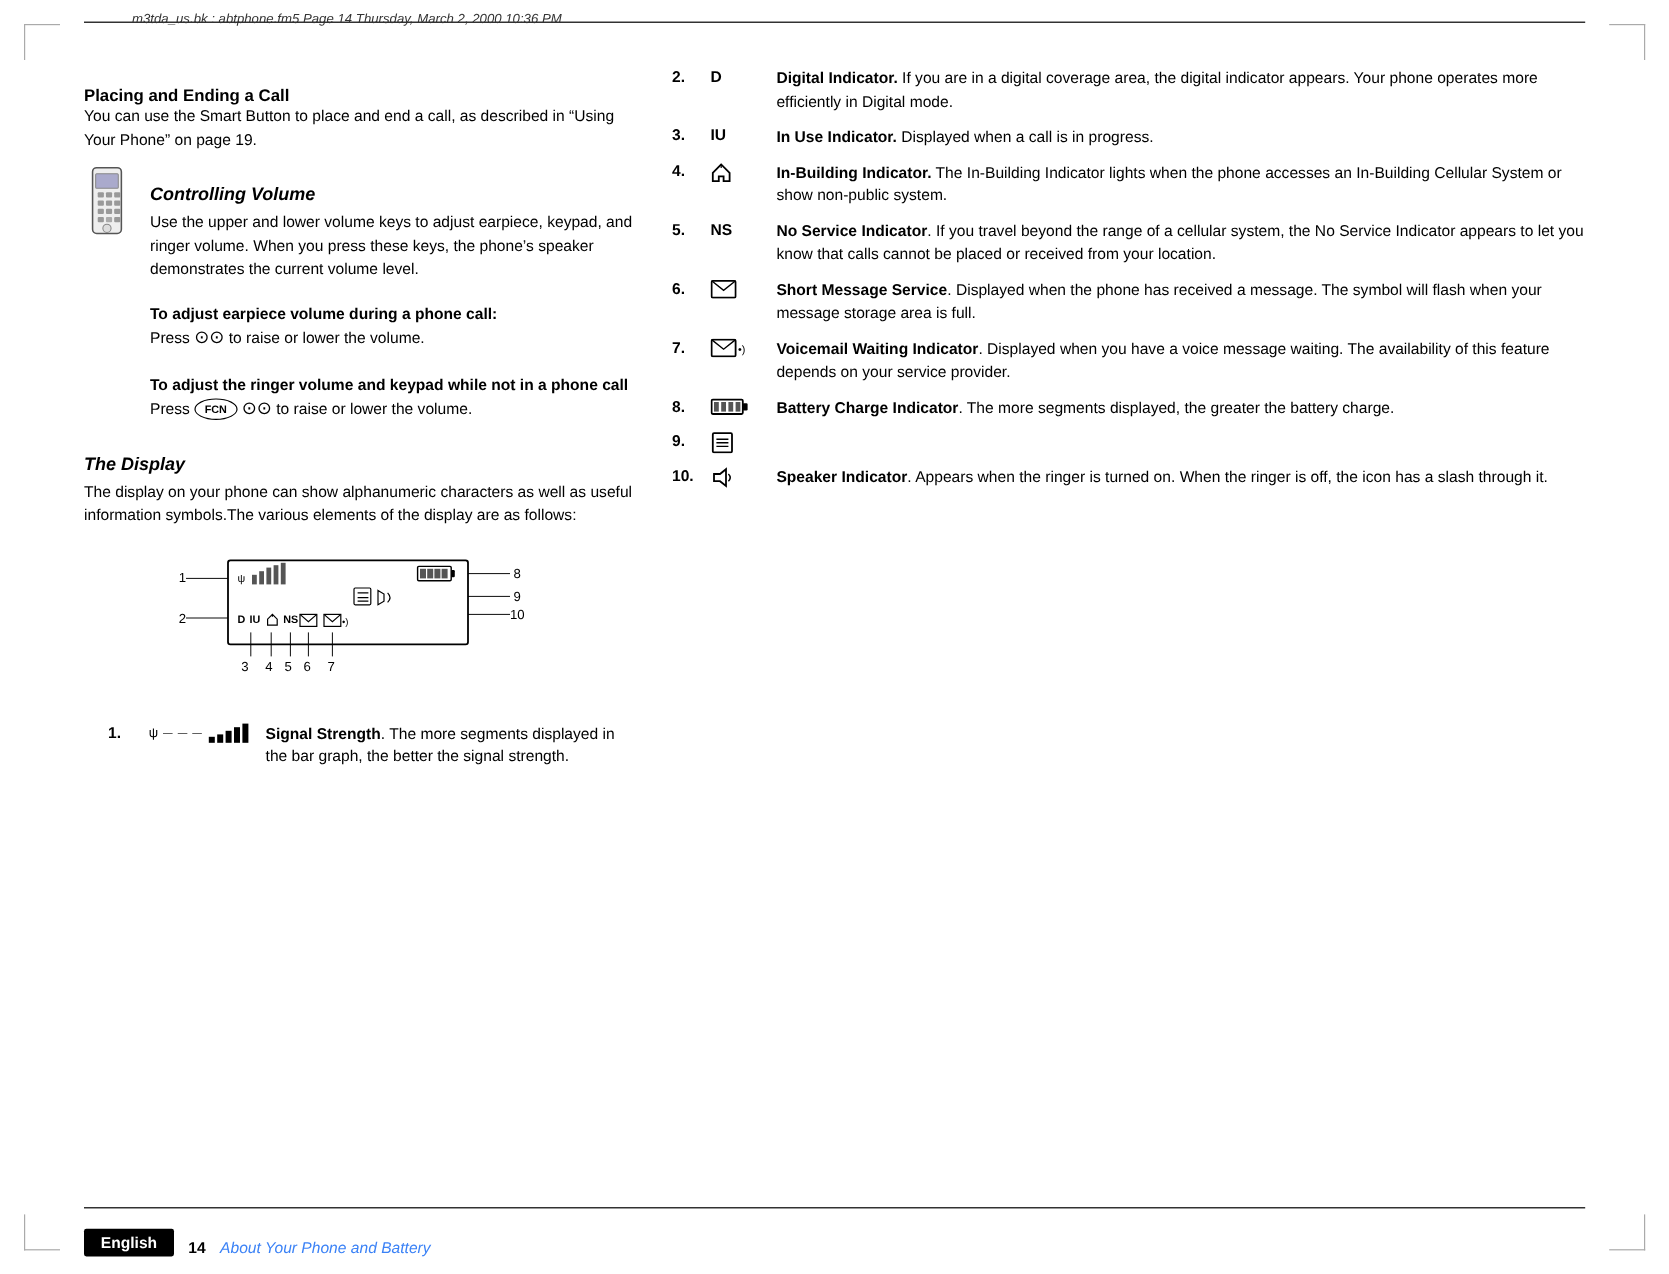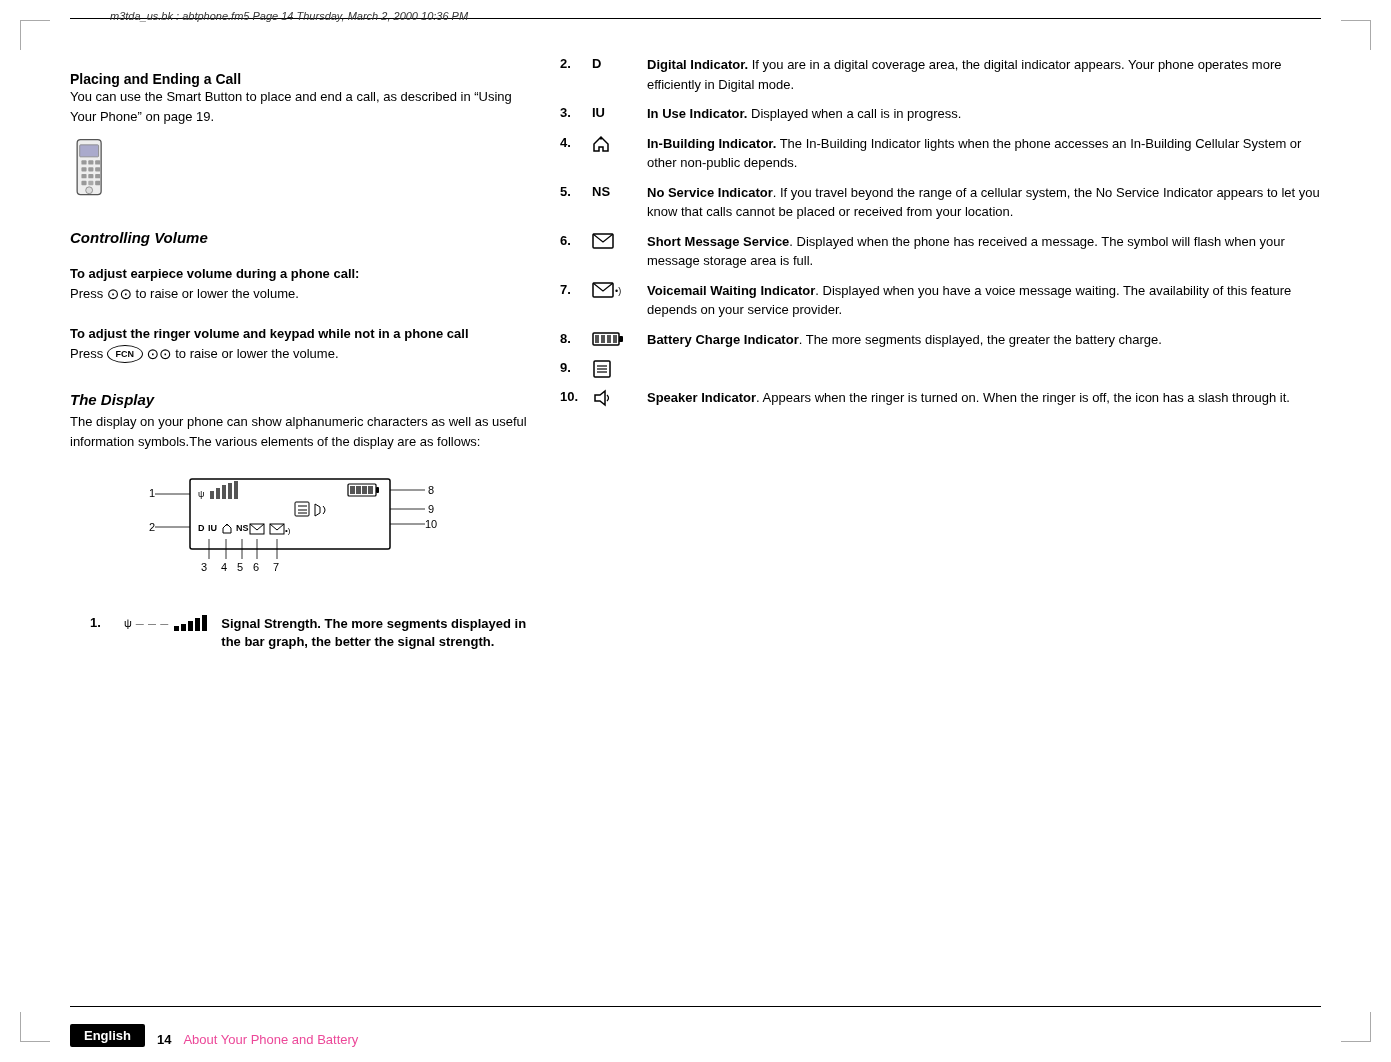--- a/index.html
+++ b/index.html
@@ -76,21 +76,22 @@
       font-size: 13px;
       font-weight: bold;
       border-radius: 2px;
     }
     .footer-page {
       font-size: 13px;
       font-weight: bold;
     }
     .footer-title {
       font-size: 13px;
-      color: #ec4899;
+      font-style: italic;
+      color: #3b82f6;
     }
 
     
     .main-content {
       position: absolute;
       top: 55px;
       left: 70px;
       right: 70px;
       bottom: 70px;
       display: flex;
@@ -184,21 +185,20 @@
       height: 16px;
     }
     .signal-bar {
       width: 5px;
       background: #000;
     }
     .item-1-desc {
       font-size: 13px;
       line-height: 1.4;
       flex: 1;
-      font-weight: bold;
     }
 
     
     .indicator-item {
       display: flex;
       align-items: flex-start;
       gap: 10px;
       margin-bottom: 10px;
     }
     .ind-num {
@@ -257,21 +257,21 @@
   <div class="footer-title">About Your Phone and Battery</div>
 </div>
 
 <div class="main-content">
 
   <div class="left-col">
 
     <div class="section-title">Placing and Ending a Call</div>
     <div class="section-body">You can use the Smart Button to place and end a call, as described in “Using Your Phone” on page 19.</div>
 
-    <div style="display:flex; align-items:flex-start; gap:10px; margin-top:10px;flex-direction:column;">
+    <div style="display:flex; align-items:flex-start; gap:10px; margin-top:10px;">
 
       <div class="phone-icon">
         <svg viewBox="0 0 40 70" fill="none" xmlns="http://www.w3.org/2000/svg">
           <rect x="5" y="2" width="28" height="64" rx="4" stroke="#555" stroke-width="1.5" fill="#eee"></rect>
           <rect x="8" y="8" width="22" height="14" rx="1" fill="#aac" stroke="#888" stroke-width="1"></rect>
           <rect x="10" y="26" width="6" height="5" rx="1" fill="#999"></rect>
           <rect x="18" y="26" width="6" height="5" rx="1" fill="#999"></rect>
           <rect x="26" y="26" width="6" height="5" rx="1" fill="#999"></rect>
           <rect x="10" y="34" width="6" height="5" rx="1" fill="#999"></rect>
           <rect x="18" y="34" width="6" height="5" rx="1" fill="#999"></rect>
@@ -280,20 +280,21 @@
           <rect x="18" y="42" width="6" height="5" rx="1" fill="#999"></rect>
           <rect x="26" y="42" width="6" height="5" rx="1" fill="#999"></rect>
           <rect x="10" y="50" width="6" height="5" rx="1" fill="#999"></rect>
           <rect x="18" y="50" width="6" height="5" rx="1" fill="#aaa"></rect>
           <rect x="26" y="50" width="6" height="5" rx="1" fill="#999"></rect>
           <ellipse cx="19" cy="61" rx="4" ry="4" fill="#ddd" stroke="#888" stroke-width="1"></ellipse>
         </svg>
       </div>
       <div style="flex:1;">
         <div class="section-title-italic">Controlling Volume</div>
+        <div class="section-body">Use the upper and lower volume keys to adjust earpiece, keypad, and ringer volume. When you press these keys, the phone’s speaker demonstrates the current volume level.</div>
 
         <div class="subsection-title">To adjust earpiece volume during a phone call:</div>
         <div class="section-body">
           Press <span style="font-size:15px; vertical-align:middle;">⊙⊙</span> to raise or lower the volume.
         </div>
 
         <div class="subsection-title">To adjust the ringer volume and keypad while not in a phone call</div>
         <div class="section-body">
           Press <span class="fcn-btn">FCN</span> <span style="font-size:15px; vertical-align:middle;">⊙⊙</span> to raise or lower the volume.
         </div>
@@ -424,21 +425,21 @@
 
     <div class="indicator-item">
       <div class="ind-num">4.</div>
       <div class="ind-icon">
         <svg width="18" height="18" viewBox="0 0 18 18">
           <polygon points="9,2 2,9 2,16 7,16 7,12 11,12 11,16 16,16 16,9" fill="none" stroke="#000" stroke-width="1.5"></polygon>
           <line x1="9" y1="2" x2="9" y2="5" stroke="#000" stroke-width="1"></line>
         </svg>
       </div>
       <div class="ind-text">
-        <strong>In-Building Indicator.</strong><span> The In-Building Indicator lights when the phone accesses an In-Building Cellular System or other non-public depends.</span>
+        <strong>In-Building Indicator.</strong><span> The In-Building Indicator lights when the phone accesses an In-Building Cellular System or show non-public system.</span>
       </div>
     </div>
 
     <div class="indicator-item">
       <div class="ind-num">5.</div>
       <div class="ind-icon">
         <span style="font-weight:bold; font-size:13px;">NS</span>
       </div>
       <div class="ind-text">
         <strong>No Service Indicator</strong><span>. If you travel beyond the range of a cellular system, the No Service Indicator appears to let you know that calls cannot be placed or received from your location.</span>

